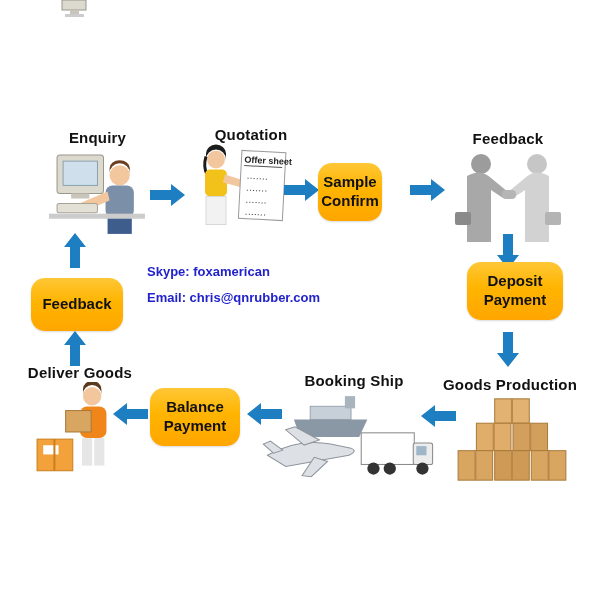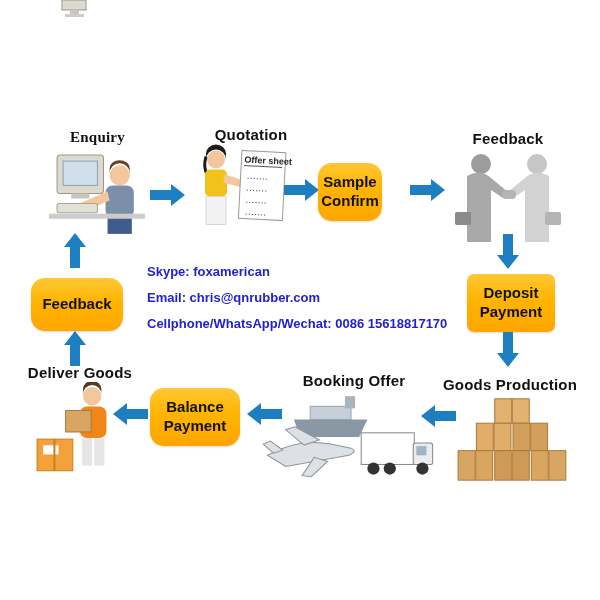--- a/index.html
+++ b/index.html
@@ -37,21 +37,21 @@
 <div class="canvas">
 
   <div class="node" style="left:58px;top:0;width:34px;height:20px;">
     <svg viewBox="0 0 34 20" width="34" height="20">
       <rect x="4" y="0" width="24" height="10" fill="#dcd9cf" stroke="#9a968a"></rect>
       <rect x="12" y="10" width="9" height="4" fill="#c9c5ba"></rect>
       <rect x="7" y="14" width="19" height="3" fill="#cccccc"></rect>
     </svg>
   </div>
 
-  <div class="flow-label" style="left:40px;top:129px;width:115px;font-family:Liberation Serif, serif;">Enquiry</div>
+  <div class="flow-label" style="left:40px;top:129px;width:115px;">Enquiry</div>
 
   <div class="node" style="left:48px;top:147px;width:108px;height:96px;">
     <svg viewBox="0 0 105 95" width="108" height="96">
       <circle cx="70" cy="28" r="10" fill="#f2c79e"></circle>
       <path d="M60 26 a10 10 0 0 1 20 0 l0 -5 a10 8 0 0 0 -20 0 z" fill="#6b3f1f"></path>
       <rect x="56" y="38" width="28" height="32" rx="7" fill="#7b8fa8"></rect>
       <rect x="58" y="68" width="24" height="18" fill="#3f5d8c"></rect>
       <path d="M58 44 L30 56 l4 8 L60 53 z" fill="#f2c79e"></path>
       <rect x="8" y="8" width="46" height="38" rx="3" fill="#dcd9cf" stroke="#9a968a"></rect>
       <rect x="14" y="14" width="34" height="24" fill="#cfe0ec" stroke="#8aa0b0"></rect>
@@ -119,21 +119,21 @@
       <rect x="92" y="64" width="16" height="13" rx="2" fill="#b4b4b4"></rect>
     </svg>
   </div>
 
   <div class="arrow down" style="left:490px;top:240px;">
     <svg viewBox="0 0 36 24" width="36" height="24">
       <polygon points="0,7 21,7 21,1 35,12 21,23 21,17 0,17" fill="#1e7ec2"></polygon>
     </svg>
   </div>
 
-  <div class="obox" style="left:467px;top:274px;width:88px;height:58px;border-radius:7px;">
+  <div class="obox" style="left:467px;top:262px;width:96px;height:58px;">
     <span class="box-label">Deposit
 Payment</span>
   </div>
 
   <div class="arrow down" style="left:490px;top:338px;">
     <svg viewBox="0 0 36 24" width="36" height="24">
       <polygon points="0,7 21,7 21,1 35,12 21,23 21,17 0,17" fill="#1e7ec2"></polygon>
     </svg>
   </div>
 
@@ -159,21 +159,21 @@
       </g>
     </svg>
   </div>
 
   <div class="arrow left" style="left:420px;top:404px;">
     <svg viewBox="0 0 36 24" width="36" height="24">
       <polygon points="0,7 21,7 21,1 35,12 21,23 21,17 0,17" fill="#1e7ec2"></polygon>
     </svg>
   </div>
 
-  <div class="flow-label" style="left:288px;top:372px;width:132px;">Booking Offer</div>
+  <div class="flow-label" style="left:288px;top:372px;width:132px;">Booking Ship</div>
 
   <div class="node" style="left:262px;top:390px;width:176px;height:102px;">
     <svg viewBox="0 0 170 100" width="176" height="102">
 
       <rect x="46" y="16" width="40" height="13" fill="#c7cfd8" stroke="#9aa5b0"></rect>
       <rect x="80" y="6" width="10" height="12" fill="#aab4bf"></rect>
       <path d="M30 29 h72 l-8 17 h-58 z" fill="#8a97a5"></path>
 
       <g fill="#dde1e6" stroke="#8d949c">
         <path d="M4 64 q30 -17 62 -11 l20 4 q7 3 -2 7 l-62 11 z"></path>
@@ -236,16 +236,15 @@
 
   <div class="arrow up" style="left:57px;top:238px;">
     <svg viewBox="0 0 36 24" width="36" height="24">
       <polygon points="0,7 21,7 21,1 35,12 21,23 21,17 0,17" fill="#1e7ec2"></polygon>
     </svg>
   </div>
 
   <div class="contact">
     <div>Skype: foxamerican</div>
     <div>Email: chris@qnrubber.com</div>
-    <div>Cellphone/WhatsApp/Wechat: 0086 15618817170</div>
   </div>
 
 </div>
 
 </body></html>

